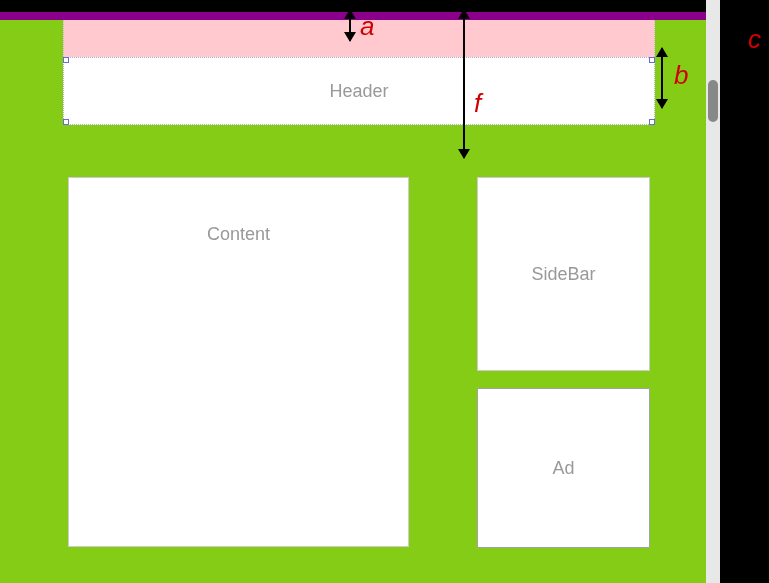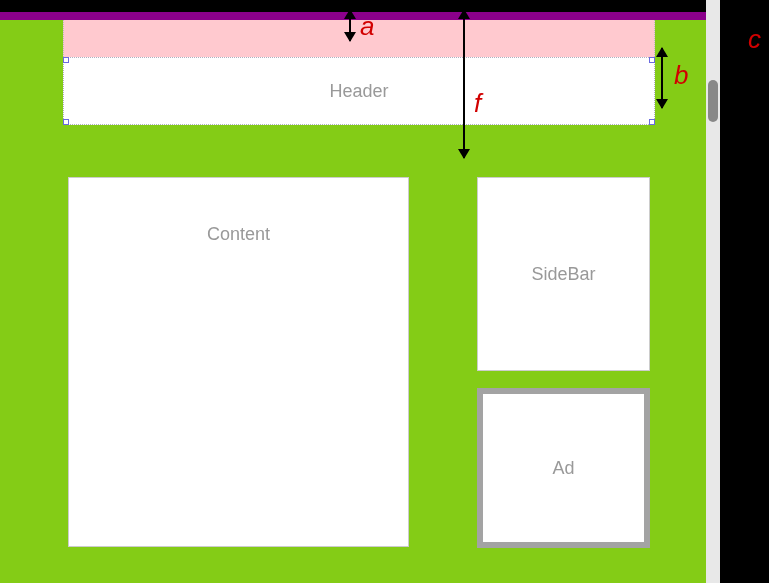--- a/index.html
+++ b/index.html
@@ -91,21 +91,21 @@
       color: #999;
       font-size: 18px;
     }
     .ad-box {
       position: absolute;
       left: 477px;
       top: 376px;
       width: 173px;
       height: 160px;
       background: #fff;
-      border: 6px solid #a3a3a3;
+      border: 1px solid #a3a3a3;
       display: flex;
       align-items: center;
       justify-content: center;
       color: #999;
       font-size: 18px;
     }
     .scrollbar-track {
       position: absolute;
       right: 49px;
       top: 0;

